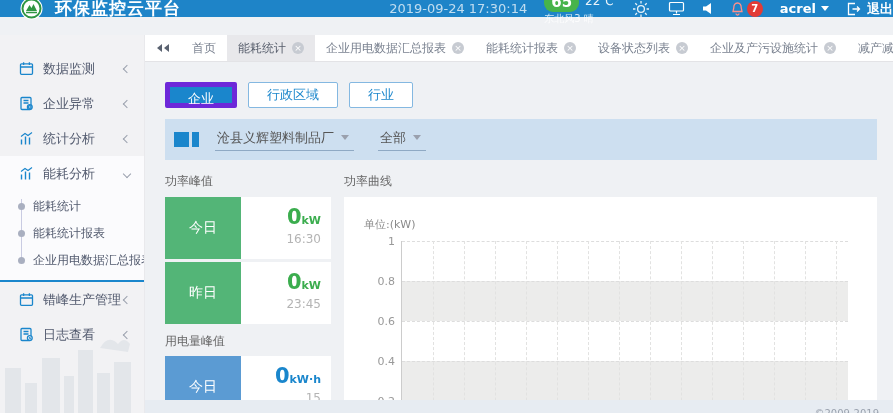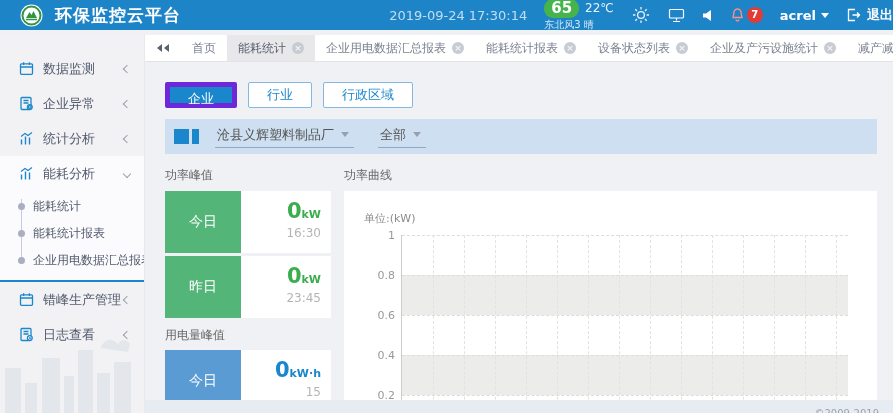--- a/index.html
+++ b/index.html
@@ -5,21 +5,21 @@
   * { margin:0; padding:0; box-sizing:border-box; }
   html,body { width:893px; height:413px; overflow:hidden; }
   body {
     position:relative;
     font-family:"DejaVu Sans","Liberation Sans",sans-serif;
     background:#eff1f4;
     -webkit-font-smoothing:antialiased;
   }
 
   
-  .header{position:absolute;top:0;left:0;right:0;height:30px;background:#1e84c8;display:flex;align-items:center;color:#fff;z-index:20;}
+  .header{position:absolute;top:0;left:0;right:0;height:17px;background:#1e84c8;display:flex;align-items:center;color:#fff;z-index:20;}
   .logo{margin-left:20px;flex:none;display:flex;}
   .app-title{font-size:17px;font-weight:bold;margin-left:12px;letter-spacing:1px;white-space:nowrap;}
   .header-right{margin-left:auto;display:flex;align-items:center;gap:17px;}
   .datetime{font-size:13px;color:rgba(255,255,255,.72);white-space:nowrap;}
   .weather-block{display:flex;flex-direction:column;line-height:1.15;}
   .weather-top{display:flex;align-items:center;gap:6px;}
   .aqi-pill{background:#47b44b;border-radius:9px;padding:1px 7px;font-size:15px;font-weight:bold;color:#fff;}
   .temp{font-size:12px;color:rgba(255,255,255,.9);}
   .weather-sub{font-size:10px;color:rgba(255,255,255,.8);margin-top:1px;}
   .hicon{display:flex;align-items:center;cursor:pointer;}
@@ -50,21 +50,21 @@
   .tri-l{width:0;height:0;border-top:4px solid transparent;border-bottom:4px solid transparent;border-right:5px solid #5a6270;}
   .tab{display:flex;align-items:center;gap:6px;padding:0 11px;height:27px;font-size:12px;color:#7a8290;cursor:pointer;white-space:nowrap;flex:none;}
   .tab.active{background:#e8e8eb;color:#565d6b;}
   .tab-close{width:12px;height:12px;border-radius:50%;background:#c7cbd2;color:#fff;font-size:9px;line-height:12px;text-align:center;flex:none;cursor:pointer;}
 
   
   .content{position:absolute;left:145px;top:62px;right:0;bottom:0;padding:20px 16px 0 20px;background:#eff1f4;}
   .btn-row{display:flex;gap:11px;}
   .fbtn{height:26px;line-height:24px;padding:0 18px;font-size:13px;border-radius:2px;border:5px solid #6d28d9;background:#1a86cc;color:#fff;cursor:pointer;white-space:nowrap;}
   .fbtn.outline{background:#fff;border:1px solid #84b8e1;color:#1a86cc;}
-  .filter-bar{margin-top:11px;height:35px;background:#cddff0;display:flex;align-items:center;padding-left:9px;font-family:Liberation Mono, monospace;}
+  .filter-bar{margin-top:11px;height:41px;background:#cddff0;display:flex;align-items:center;padding-left:9px;font-family:Liberation Mono, monospace;}
   .sq1{width:15px;height:15px;background:#1a86cc;flex:none;}
   .sq2{width:7px;height:15px;background:#1a86cc;margin-left:3px;flex:none;}
   .select{margin-left:16px;display:flex;align-items:center;gap:7px;border-bottom:1px solid #8fa9c4;padding:0 5px 3px 2px;font-size:13px;color:#555;cursor:pointer;white-space:nowrap;}
   .select .caret{width:0;height:0;border-left:4px solid transparent;border-right:4px solid transparent;border-top:5px solid #9aa0ad;}
   .select.scope{margin-left:24px;}
 
   .panels{display:flex;}
   .left-col{width:166px;margin-right:13px;flex:none;}
   .sec-title{font-size:12px;color:#666;margin:13px 0 7px;}
   .sec-title.second{margin:9px 0 6px;}
@@ -296,22 +296,22 @@
     <span>减产减排分析</span>
 
   </div>
 
 </div>
 
 <div class="content">
 
   <div class="btn-row">
     <div class="fbtn">企业</div>
+    <div class="fbtn outline">行政区域</div>
     <div class="fbtn outline">行业</div>
-    <div class="fbtn outline">行政区域</div>
   </div>
 
   <div class="filter-bar">
     <span class="sq1"></span>
     <span class="sq2"></span>
     <div class="select">
       <span>沧县义辉塑料制品厂</span>
       <span class="caret"></span>
     </div>
     <div class="select scope">

